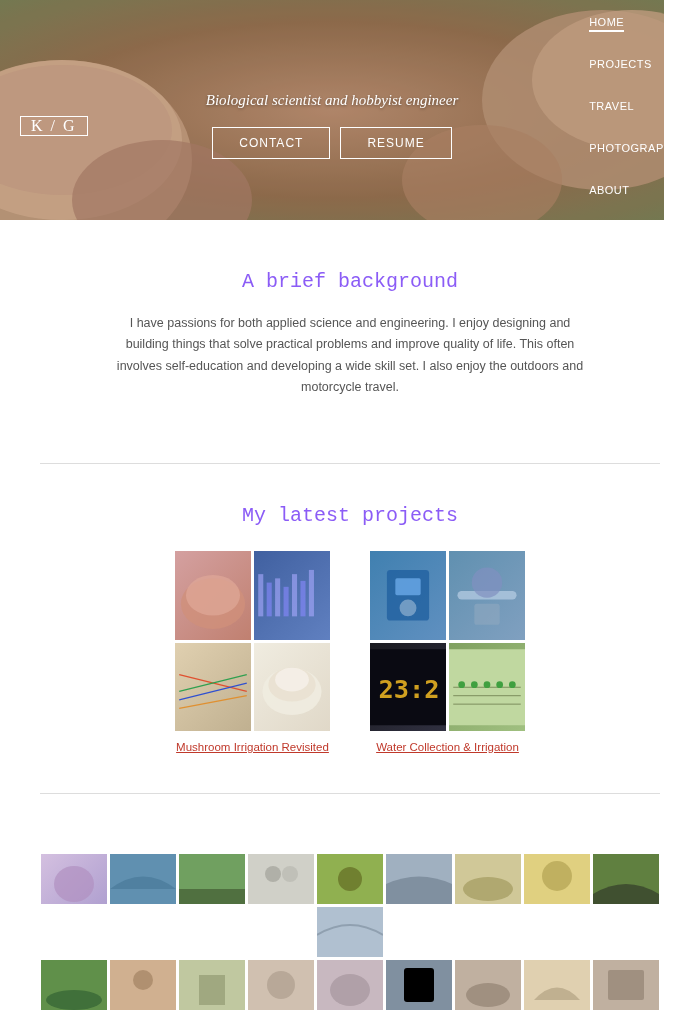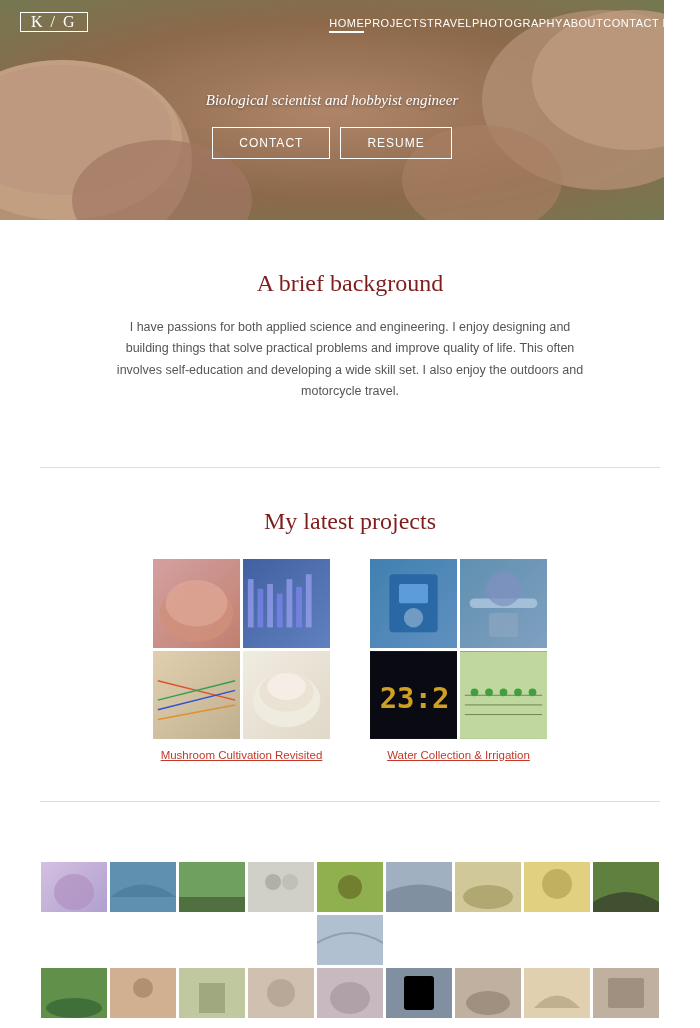--- a/index.html
+++ b/index.html
@@ -18,22 +18,23 @@
     .logo-box {
       border: 1.5px solid #fff;
       padding: 0 10px;
       color: #fff;
       font-size: 16px;
       font-family: 'Georgia', serif;
       letter-spacing: 2px;
     }
     .nav-links {
       display: flex;
-      gap: 0;
+      gap: 24px;
       list-style: none;
+      flex-direction: column;
     }
     .nav-links li a {
       color: #fff;
       text-decoration: none;
       font-family: Arial, sans-serif;
       font-size: 11px;
       letter-spacing: 0.5px;
       text-transform: uppercase;
     }
     .nav-links li a.active {
@@ -84,25 +85,25 @@
       text-transform: uppercase;
       cursor: pointer;
     }
 
     
     .section {
       padding: 50px 20px;
     }
     .section-title {
       text-align: center;
-      font-size: 24px;
-      font-family: Liberation Serif, serif;
+      font-size: 20px;
+      font-family: Liberation Mono, monospace;
       font-weight: normal;
       margin-bottom: 20px;
-      color: #7f1d1d;
+      color: #8b5cf6;
     }
     .section-text {
       text-align: center;
       font-size: 12.5px;
       line-height: 1.7;
       color: #555;
       max-width: 480px;
       margin: 15px auto;
       font-family: Arial, sans-serif;
     }
@@ -126,21 +127,21 @@
       display: flex;
       flex-direction: column;
       align-items: center;
       gap: 10px;
     }
     .project-images {
       display: grid;
       grid-template-columns: 1fr 1fr;
       grid-template-rows: 1fr 1fr;
       gap: 3px;
-      width: 177px;
+      width: 155px;
       height: 180px;
     }
     .project-img-cell {
       overflow: hidden;
       border-radius: 0;
     }
     .project-link {
       font-size: 11.5px;
       color: #c0392b;
       text-decoration: underline;
@@ -299,21 +300,21 @@
           </svg>
         </div>
         <div class="project-img-cell p1c4">
           <svg width="100%" height="100%" viewBox="0 0 90 90">
             <ellipse cx="45" cy="50" rx="35" ry="28" fill="#f0ece0" opacity="0.9"></ellipse>
             <ellipse cx="45" cy="42" rx="28" ry="20" fill="#e8e0d0" opacity="0.8"></ellipse>
             <ellipse cx="45" cy="36" rx="20" ry="14" fill="#f5f0e8" opacity="0.9"></ellipse>
           </svg>
         </div>
       </div>
-      <a class="project-link">Mushroom Cultivation Revisited</a>
+      <a class="project-link">Mushroom Irrigation Revisited</a>
     </div>
 
     <div class="project-item">
       <div class="project-images">
         <div class="project-img-cell p2c1">
           <svg width="100%" height="100%" viewBox="0 0 90 90">
             <rect x="20" y="15" width="50" height="60" rx="4" fill="#2060a0" opacity="0.8"></rect>
             <rect x="30" y="25" width="30" height="20" rx="2" fill="#80c0ff" opacity="0.6"></rect>
             <circle cx="45" cy="60" r="10" fill="#90b0d0" opacity="0.7"></circle>
           </svg>

